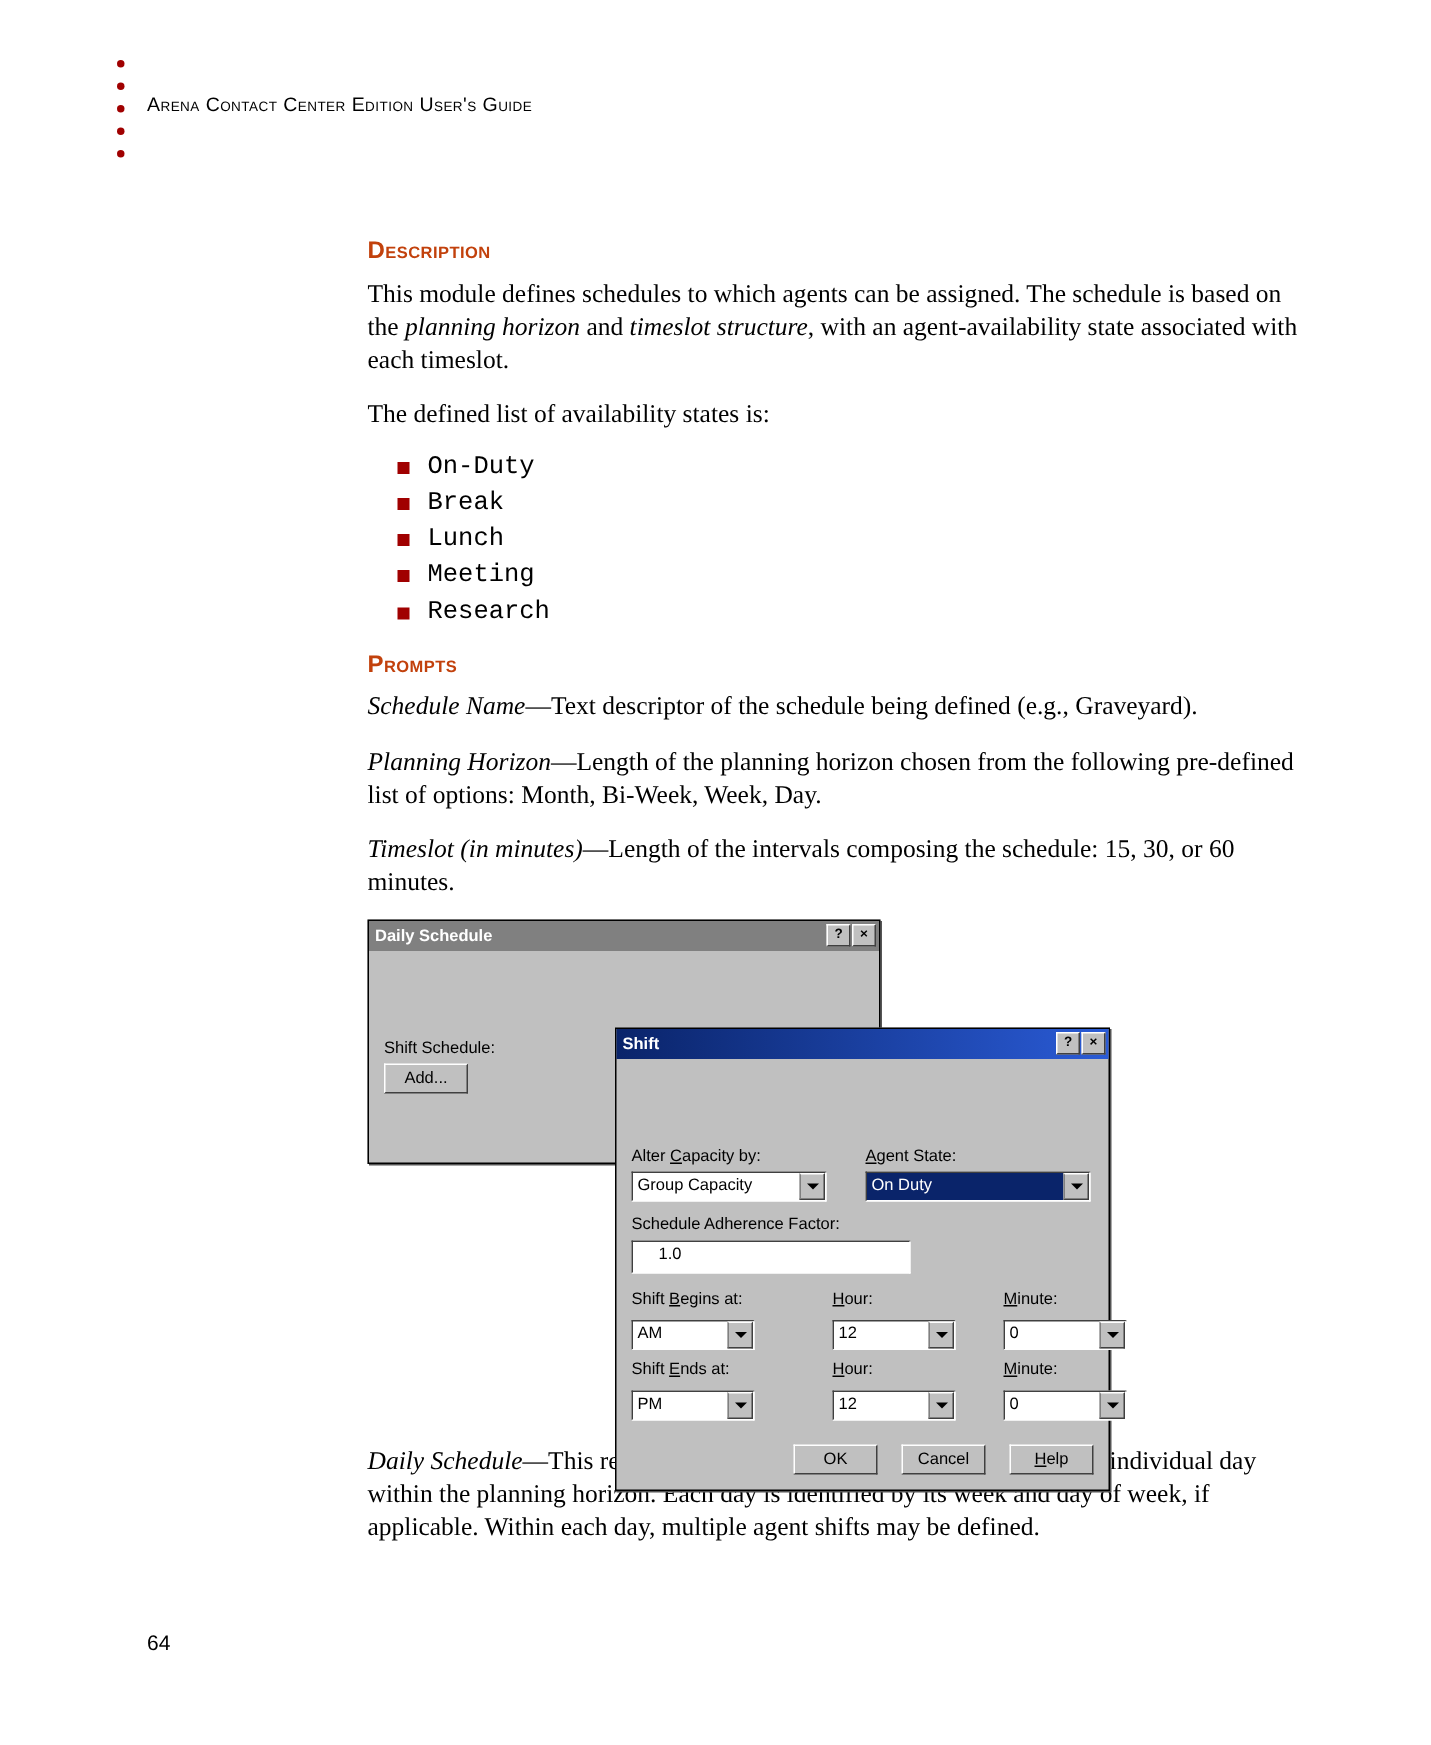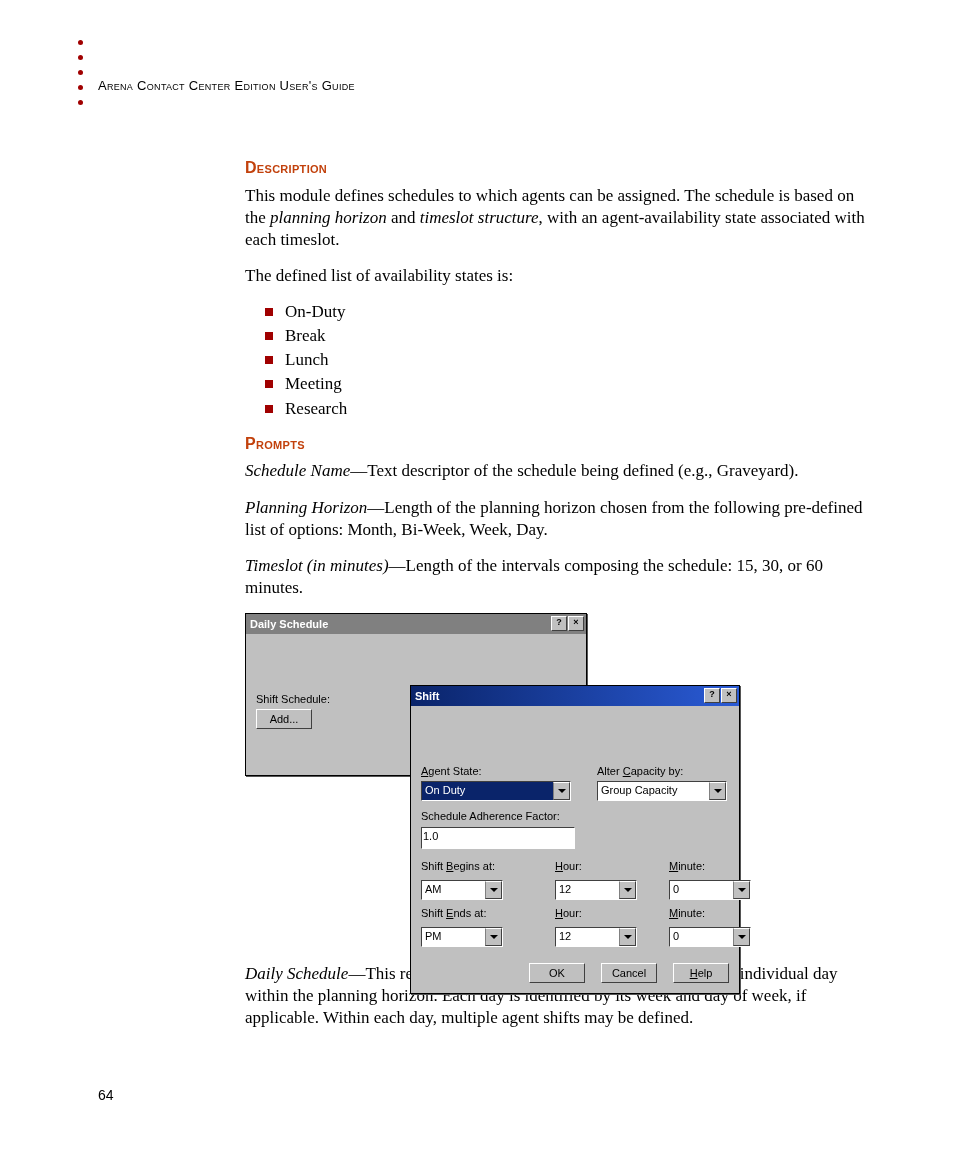--- a/index.html
+++ b/index.html
@@ -21,21 +21,21 @@
     display: block;
     width: 5px;
     height: 5px;
     background: #a00000;
     border-radius: 50%;
     margin-bottom: 10px;
   }
   .header-line {
     position: absolute;
     left: 98px;
-    top: 78px;
+    top: 62px;
     font-family: Arial, Helvetica, sans-serif;
     font-size: 13px;
     letter-spacing: 0.3px;
   }
   .content {
     position: absolute;
     left: 245px;
     top: 158px;
     width: 620px;
     font-size: 17px;
@@ -49,20 +49,21 @@
     font-size: 16px;
     margin: 0 0 6px 0;
     letter-spacing: 0.3px;
   }
   .para { margin: 0 0 14px 0; }
   .em { font-style: italic; font-family: Liberation Serif, serif; }
   ul.states {
     list-style: none;
     margin: 0 0 14px 0;
     padding: 0 0 0 20px;
+    font-family: Liberation Mono, monospace;
   }
   ul.states li {
     position: relative;
     padding-left: 20px;
     margin-bottom: 2px;
   }
   ul.states li::before {
     content: "";
     position: absolute;
     left: 0;
@@ -162,21 +163,21 @@
     border-top:1px solid #fff; border-right:1px solid #404040; border-bottom:1px solid #404040;
   }
   .chev::after{
     content:""; border-left:4px solid transparent; border-right:4px solid transparent; border-top:4px solid #000;
   }
   .textbox {
     background:#fff;
     border:1px solid;
     border-color:#404040 #fff #fff #404040;
     height:18px;
-    padding:1px 1px;
+    padding:1px 17px;
   }
   .row { display:flex; gap:26px; }
   .col { display:flex; flex-direction:column; }
   .shift-grid { display:grid; grid-template-columns: 100px 80px 80px; column-gap: 34px; row-gap:4px; margin-top:8px;}
   .btnrow { display:flex; gap:16px; justify-content:flex-end; margin-top:16px; }
   .under { text-decoration: underline; }
 </style>
 </head>
 <body>
 
@@ -242,36 +243,36 @@
     <div class="dlg" style="left:165px; top:72px; width:328px;">
       <div class="titlebar title-active">
         <span>Shift</span>
         <div class="tbtns">
           <div class="tbtn">?</div>
           <div class="tbtn">×</div>
         </div>
       </div>
       <div class="dlg-body">
         <div class="row">
-          <div class="col" style="width:150px;">
-            <span class="lbl"><span class="under">A</span>gent State:</span>
-            <div class="combo sel">
-              <div class="combo-val">On Duty</div>
-              <div class="chev"></div>
-            </div>
-          </div>
           <div class="col" style="width:130px;">
             <span class="lbl">
               <span>Alter </span><span class="under">C</span><span>apacity by:</span>
             </span>
             <div class="combo">
               <div class="combo-val">Group Capacity</div>
               <div class="chev"></div>
             </div>
           </div>
+          <div class="col" style="width:150px;">
+            <span class="lbl"><span class="under">A</span>gent State:</span>
+            <div class="combo sel">
+              <div class="combo-val">On Duty</div>
+              <div class="chev"></div>
+            </div>
+          </div>
         </div>
 
         <span class="lbl" style="margin-top:8px;">Schedule Adherence Factor:</span>
         <div class="textbox" style="width:150px;">1.0</div>
 
         <div class="shift-grid">
           <span class="lbl"><span>Shift </span><span class="under">B</span><span>egins at:</span></span>
           <span class="lbl"><span class="under">H</span><span>our:</span></span>
           <span class="lbl"><span class="under">M</span><span>inute:</span></span>
 

